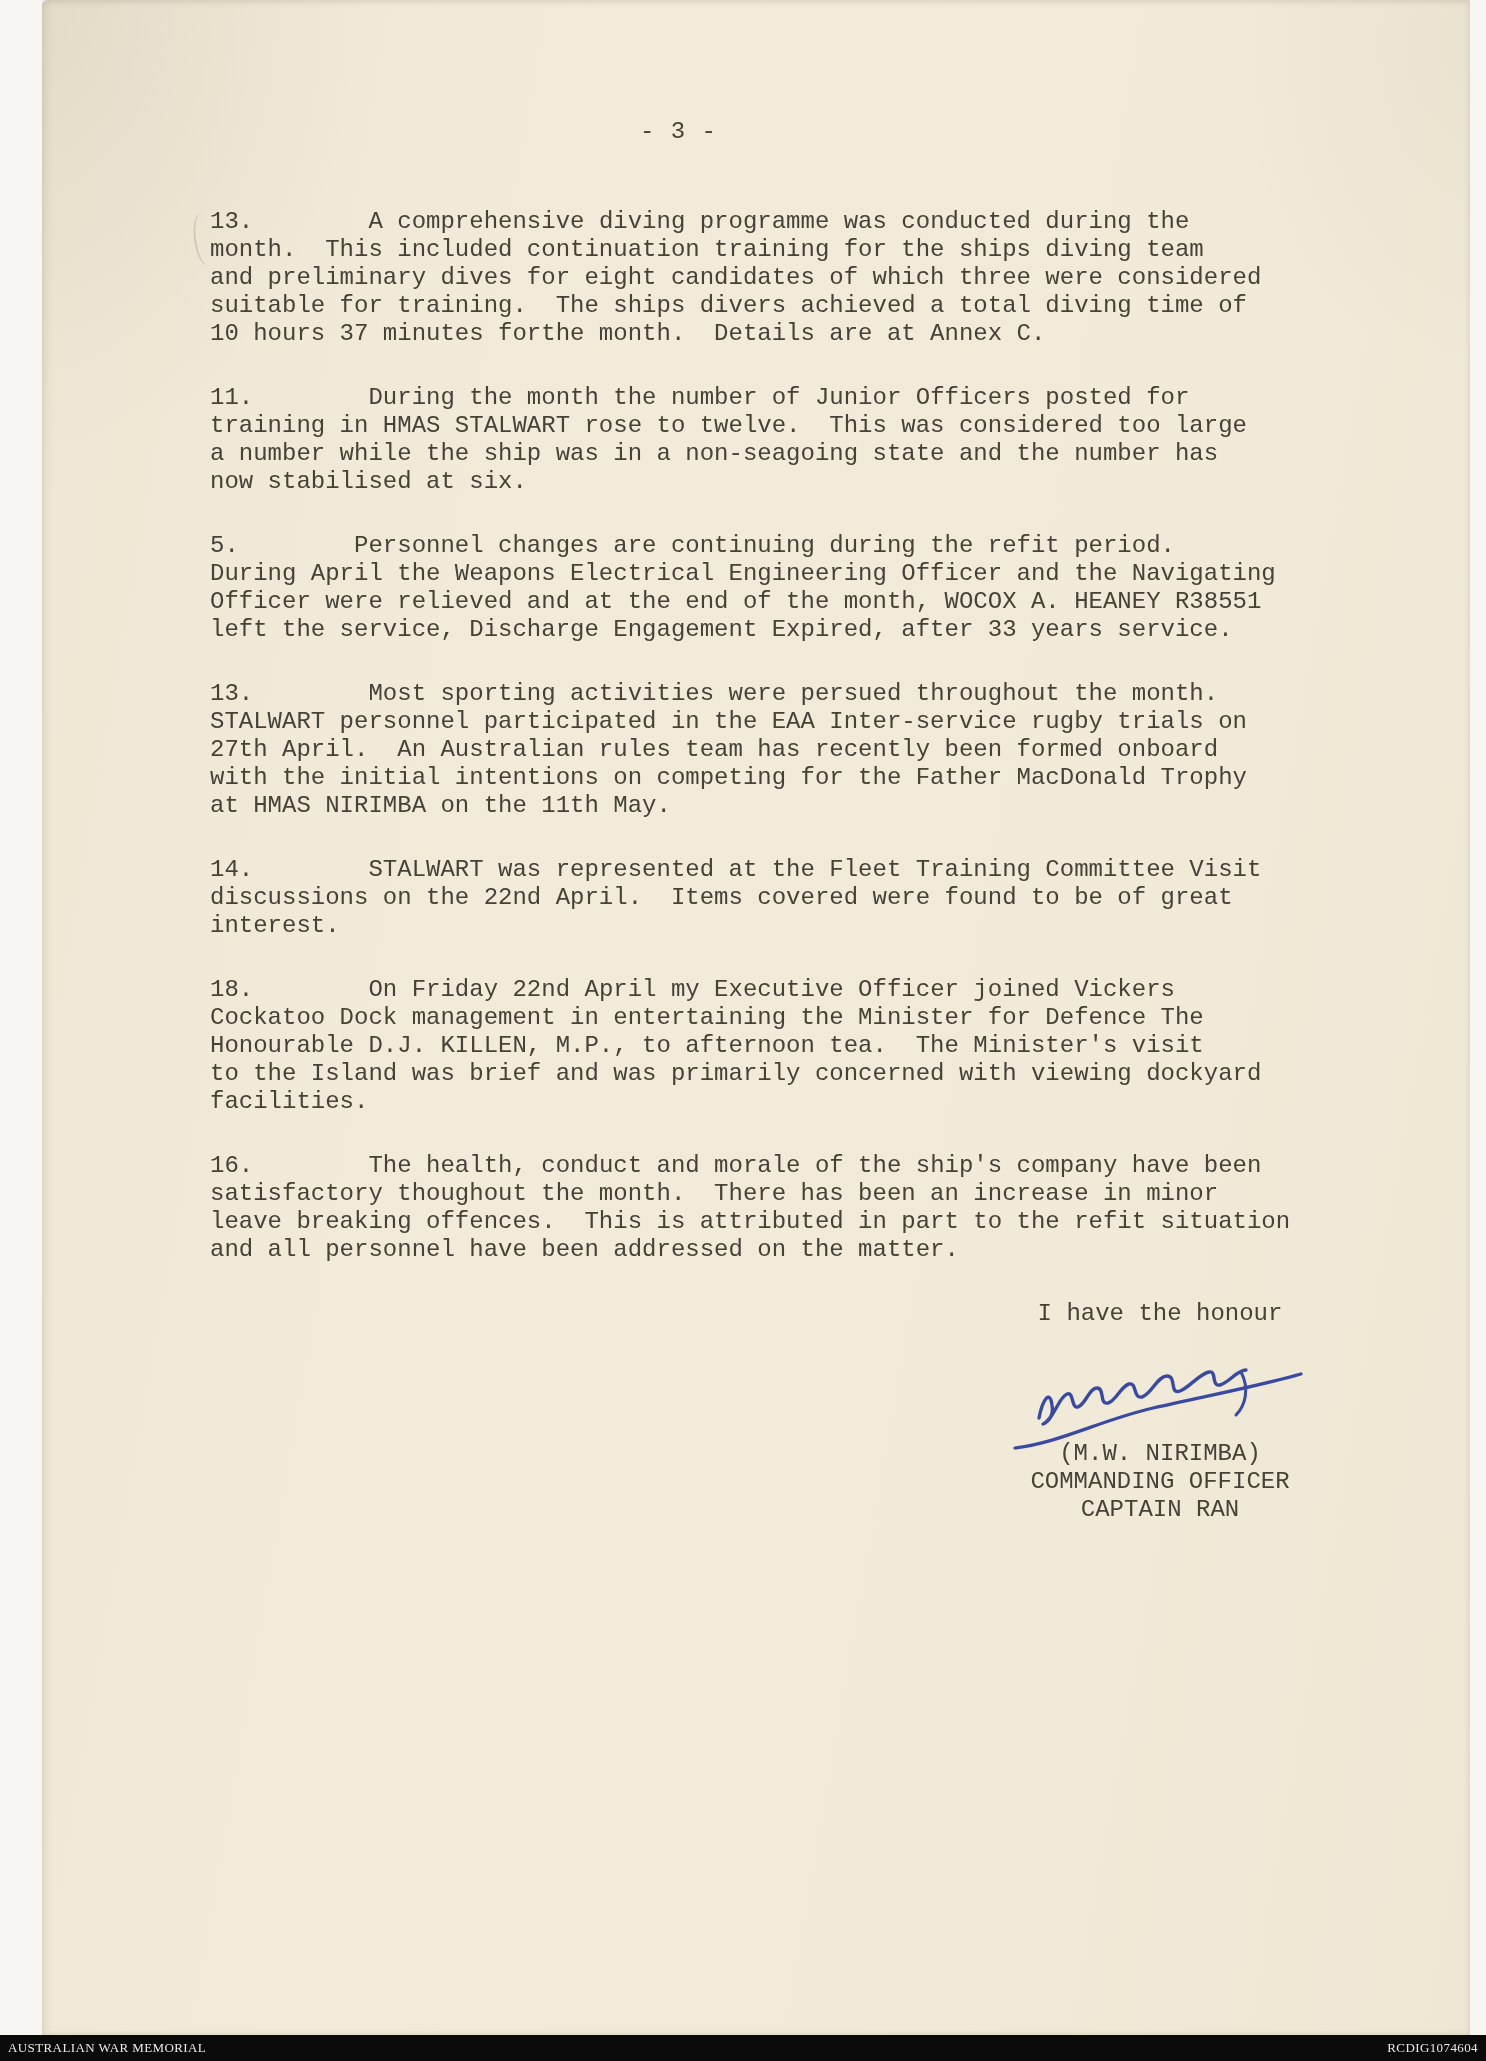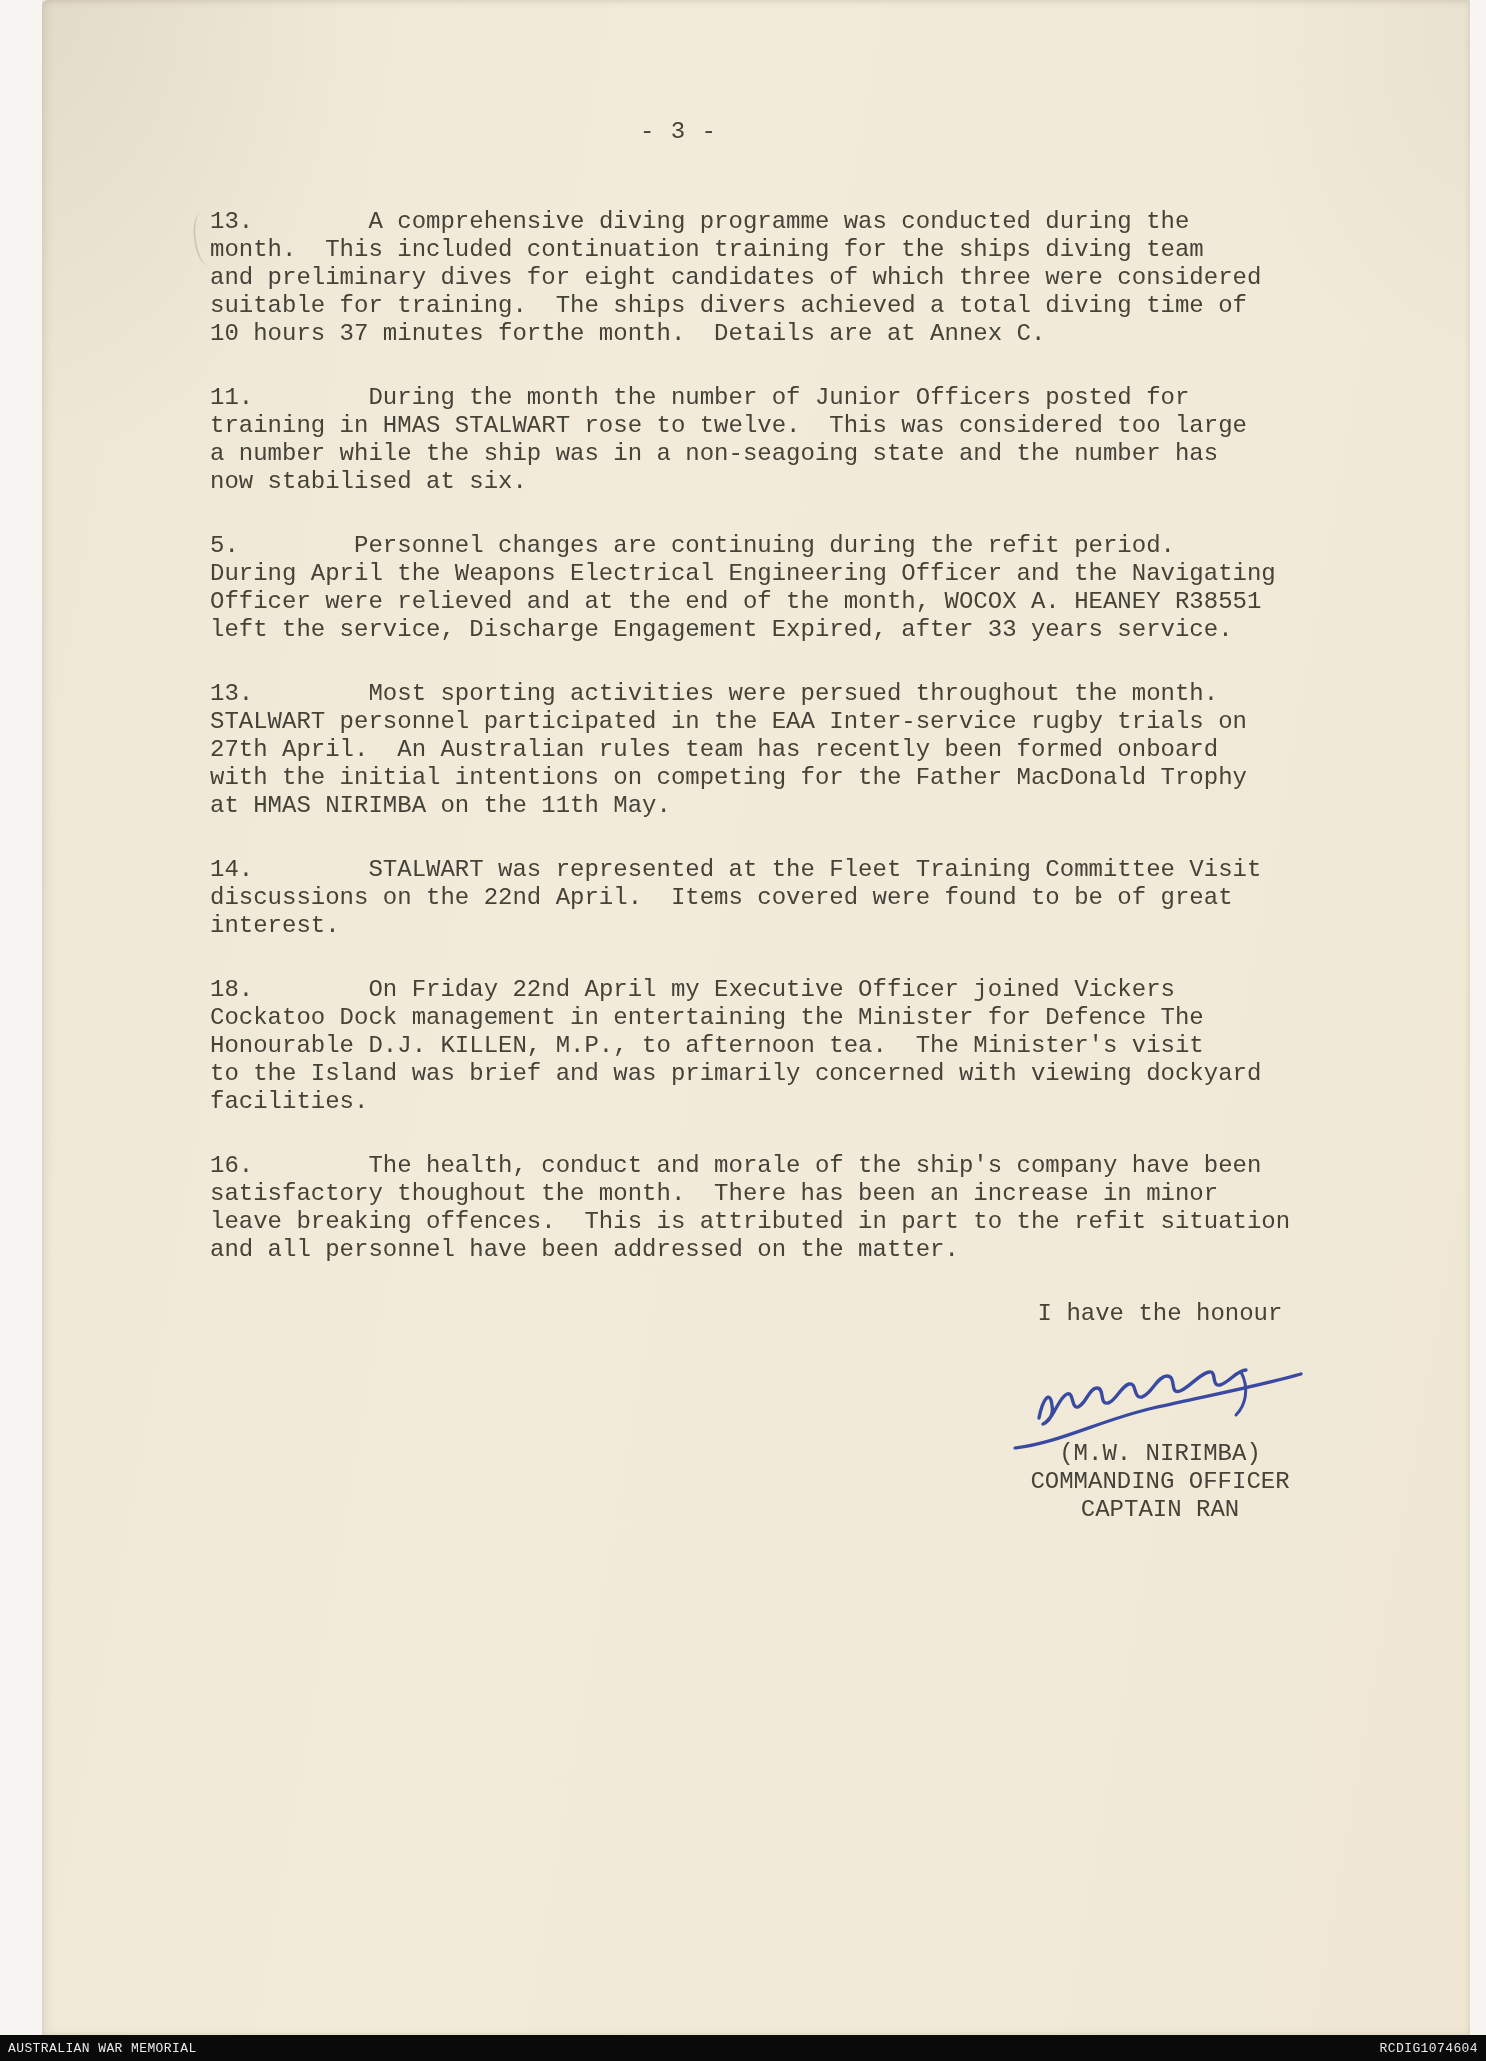--- a/index.html
+++ b/index.html
@@ -87,21 +87,21 @@
   .footer-bar {
     position: absolute;
     left: 0; right: 0; bottom: 0;
     height: 26px;
     background: #0a0a0a;
     color: #e9e9e9;
     display: flex;
     justify-content: space-between;
     align-items: center;
     padding: 0 8px;
-    font-family: Liberation Mono, monospace;
+    font-family: Liberation Serif, serif;
     font-size: 13px;
     letter-spacing: 0.4px;
   }
 </style>
 </head>
 <body>
 
 <div class="scan">
 
   <div class="paper">

